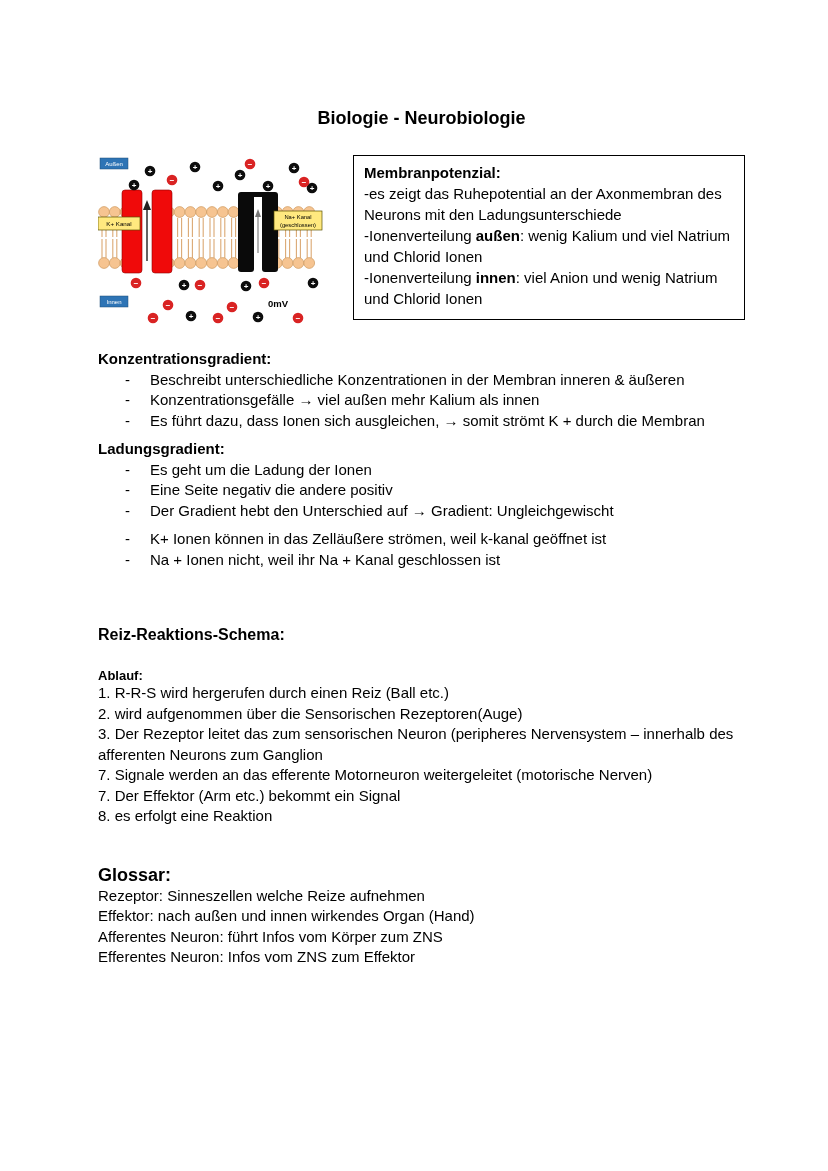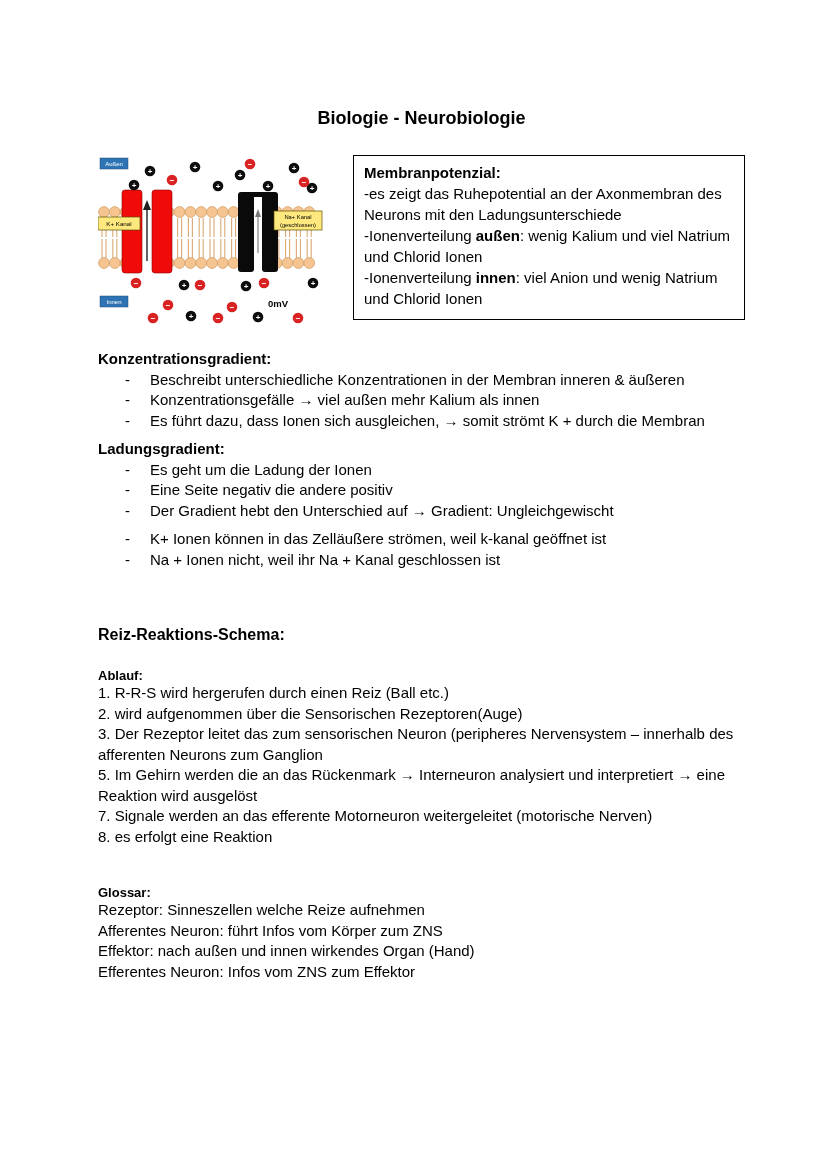--- a/index.html
+++ b/index.html
@@ -27,21 +27,21 @@
   }
   .mem-title { font-weight:bold; }
   .section { margin-top:8px; }
   .section.first { margin-top:24px; }
   .sec-heading { font-weight:bold; line-height:20.5px; }
   .bullet { display:flex; line-height:20.5px; }
   .dash { margin-left:27px; width:25px; flex:0 0 auto; }
   .btext { flex:1 1 auto; }
   .schema-heading { font-size:16px; font-weight:bold; margin:56px 0 0 0; }
   .sub-heading { font-size:13px; font-weight:bold; margin:24px 0 0 0; }
-  .glossar-heading { font-size:13px; font-weight:bold; margin:38px 0 0 0; }
+  .glossar-heading { font-size:18px; font-weight:bold; margin:38px 0 0 0; }
   .step, .gloss { margin:0; line-height:20.5px; max-width:650px; }
   svg text { font-family:"Liberation Sans", sans-serif; }
 </style>
 </head>
 <body>
 
 <div class="page">
 
   <h1 class="title">Biologie - Neurobiologie</h1>
 
@@ -366,26 +366,26 @@
       </section>
     </div>
 
   <h2 class="schema-heading">Reiz-Reaktions-Schema:</h2>
 
   <h3 class="sub-heading">Ablauf:</h3>
   <div id="steps">
       <p class="step">1. R-R-S wird hergerufen durch einen Reiz (Ball etc.)</p>
       <p class="step">2. wird aufgenommen über die Sensorischen Rezeptoren(Auge)</p>
       <p class="step">3. Der Rezeptor leitet das zum sensorischen Neuron (peripheres Nervensystem – innerhalb des afferenten Neurons zum Ganglion</p>
-      <p class="step">5. Im Gehirn werden die an das Rückenmark → Interneuron analysiert und interpretiert → eine Reaktion wird ausgelöst</p>
       <p class="step">7. Signale werden an das efferente Motorneuron weitergeleitet (motorische Nerven)</p>
+      <p class="step">7. Der Effektor (Arm etc.) bekommt ein Signal</p>
       <p class="step">8. es erfolgt eine Reaktion</p>
     </div>
 
   <h3 class="glossar-heading">Glossar:</h3>
   <div id="glossar">
       <p class="gloss">Rezeptor: Sinneszellen welche Reize aufnehmen</p>
+      <p class="gloss">Effektor: nach außen und innen wirkendes Organ (Hand)</p>
       <p class="gloss">Afferentes Neuron: führt Infos vom Körper zum ZNS</p>
-      <p class="gloss">Effektor: nach außen und innen wirkendes Organ (Hand)</p>
       <p class="gloss">Efferentes Neuron: Infos vom ZNS zum Effektor</p>
     </div>
 
 </div>
 
 </body></html>

